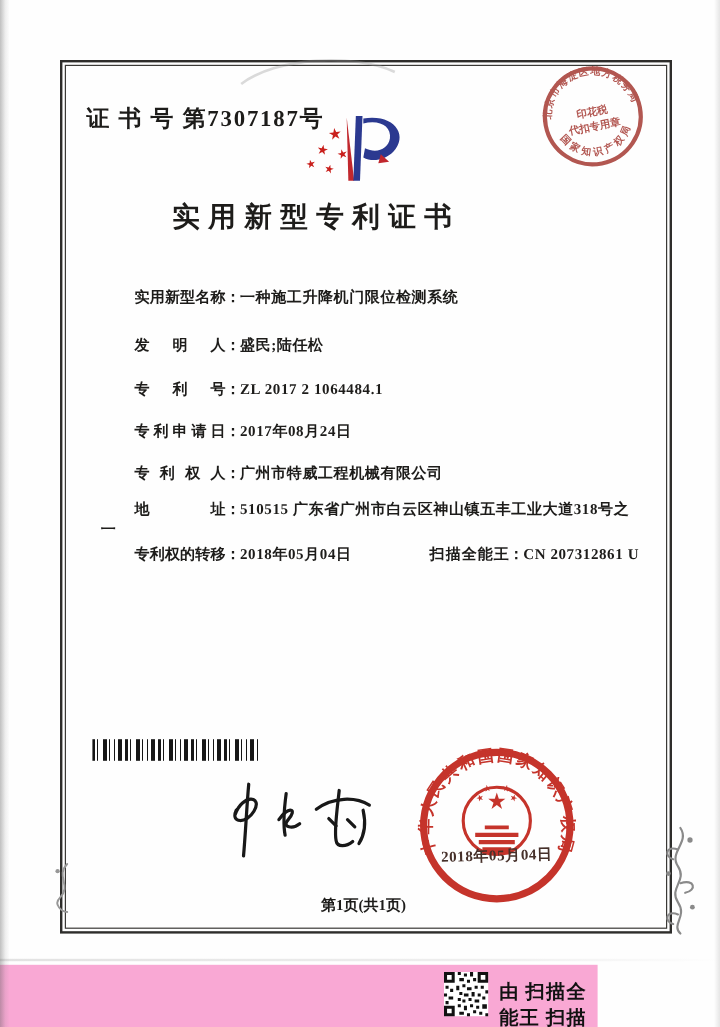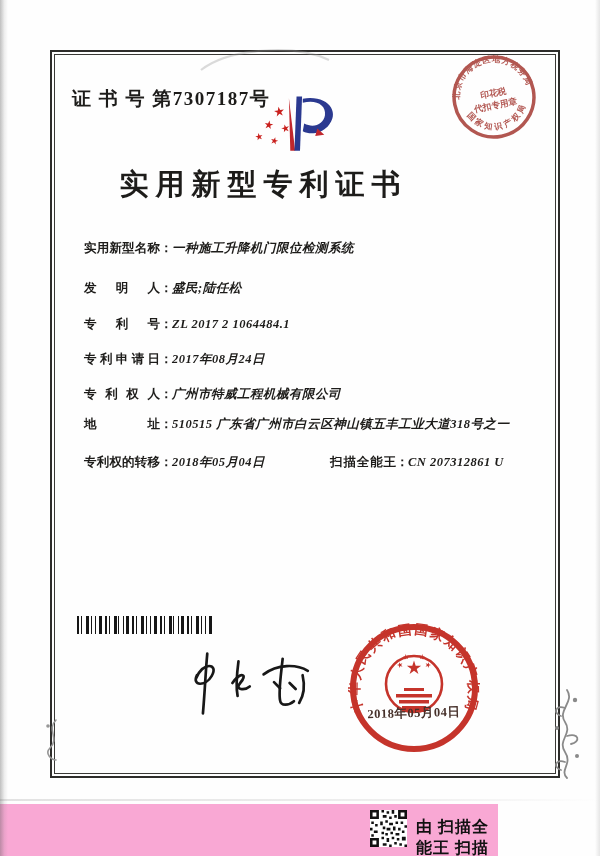--- a/index.html
+++ b/index.html
@@ -21,27 +21,27 @@
   .smudge{position:absolute;left:195px;top:44px;width:140px;height:32px;z-index:1;}
 
   .cert-no{position:absolute;left:72px;top:86px;font-size:19px;font-weight:700;letter-spacing:1.5px;z-index:3;}
 
   .logo{position:absolute;left:248px;top:86px;width:104px;height:78px;z-index:3;}
 
   .tax-seal{position:absolute;left:451px;top:54px;width:86px;height:86px;transform:rotate(-11deg);opacity:.88;z-index:4;}
   .tax-seal text{font-family:"Liberation Serif",serif;font-weight:600;}
 
   .title{position:absolute;left:0;top:165px;width:520px;text-align:center;
-    font-size:29px;font-weight:700;letter-spacing:7px;text-indent:7px;z-index:3;}
+    font-size:23px;font-weight:700;letter-spacing:7px;text-indent:7px;z-index:3;}
 
   .fields{position:absolute;left:84px;top:240px;width:452px;font-size:12.5px;font-weight:700;line-height:16px;z-index:3;}
   .frow{position:absolute;left:0;width:452px;}
-  .frow .flabel{display:inline-block;width:76px;text-align:justify;text-align-last:justify;vertical-align:top;}
+  .frow .flabel{display:inline-block;width:76px;text-align:justify;text-align-last:justify;vertical-align:top;margin-left:28px;}
   .frow .fsep{display:inline-block;width:12px;}
-  .frow .fvalue{letter-spacing:.5px;font-style:italic;}
+  .frow .fvalue{letter-spacing:.5px;}
   .row-type{top:0;}
   .row-inventor{top:40px;}
   .row-patentno{top:76px;}
   .row-filing{top:111px;}
   .row-patentee{top:146px;}
   .row-address{top:176px;line-height:17px;}
   .row-grant{top:214px;}
   .grant-no{position:absolute;left:246px;top:0;white-space:nowrap;}
   .grant-no .flabel{width:66px;}
 
@@ -195,20 +195,21 @@
       <use href="#st" transform="translate(74,35) scale(3) rotate(10)"></use>
       <use href="#st" transform="translate(80,43) scale(3) rotate(20)"></use>
       <path d="M56,66 h20 v3 h-20 z"></path>
       <path d="M48,72 h36 v3.5 h-36 z"></path>
       <path d="M51,78 h30 v3.5 h-30 z"></path>
       <path d="M54,84 h24 v6 h-24 z"></path>
     </g>
   </svg>
   <div class="seal-date">2018年05月04日</div>
 
+  <div class="page-num">第1页(共1页)</div>
 
   <svg class="orn-br" viewBox="0 0 44 92">
     <g fill="none" stroke="#8a8a8a" stroke-width="1.8" stroke-linecap="round">
       <path d="M22,2 C30,14 12,22 20,34 C28,46 12,52 20,64 C28,76 14,82 22,90"></path>
       <path d="M20,20 C10,16 8,26 16,28"></path>
       <path d="M22,48 C34,44 36,54 26,56"></path>
       <path d="M20,74 C10,70 8,80 16,82"></path>
       <circle cx="30" cy="12" r="2.2" fill="#8a8a8a" stroke="none"></circle>
       <circle cx="12" cy="40" r="2" fill="#8a8a8a" stroke="none"></circle>
       <circle cx="32" cy="68" r="2" fill="#8a8a8a" stroke="none"></circle>

